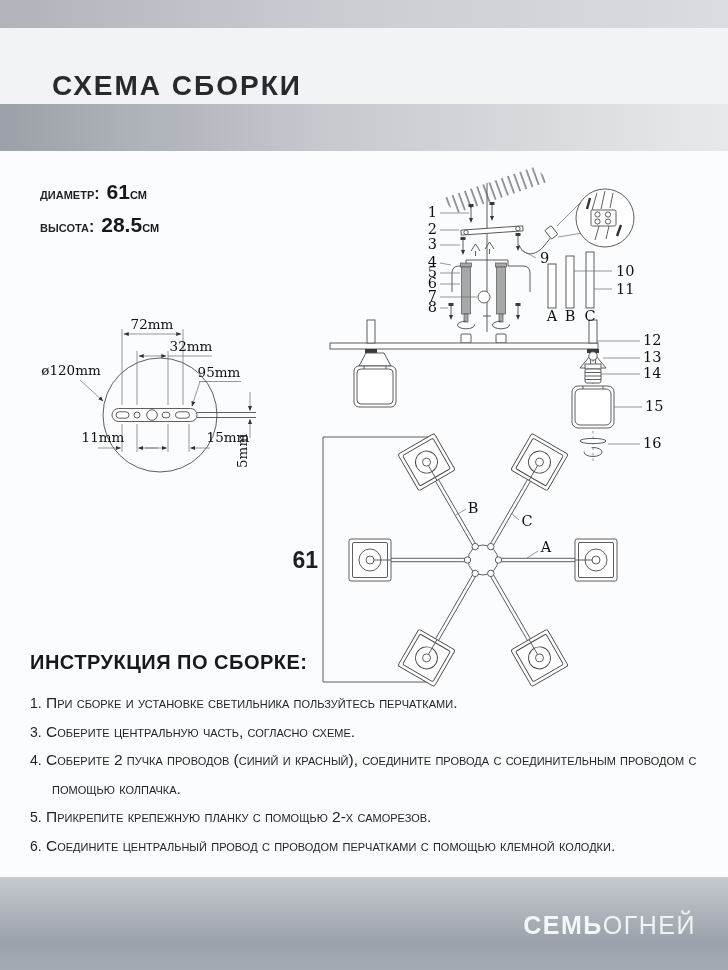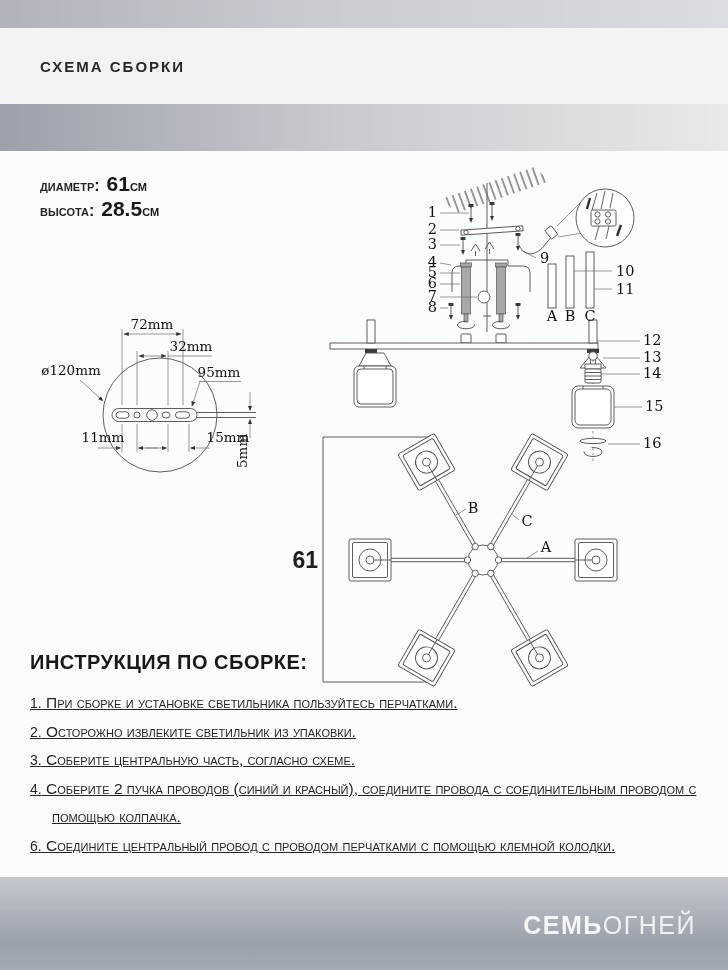--- a/index.html
+++ b/index.html
@@ -6,43 +6,43 @@
   body{
     width:728px;height:970px;position:relative;overflow:hidden;
     background:#fafbfc;
     font-family:"Liberation Sans",sans-serif;
     color:#222527;
   }
   
   .band-top{position:absolute;top:0;left:0;width:728px;height:28px;
     background:linear-gradient(90deg,#b0b4ba 0%,#c9ccd1 45%,#d9dce0 100%);}
   .band-title{position:absolute;top:28px;left:0;width:728px;height:76px;background:#f1f3f5;}
-  .band-title h1{position:absolute;left:40px;top:30px;margin:0;
-    font-size:15px;font-weight:700;letter-spacing:2px;color:#26292e;}
+  .band-title h1{position:absolute;left:40px;top:30px;margin:12px;
+    font-size:28px;font-weight:700;letter-spacing:2px;color:#26292e;}
   .band-sub{position:absolute;top:104px;left:0;width:728px;height:47px;
     background:linear-gradient(90deg,#9ca1a9 0%,#c6c9ce 45%,#e7e9eb 100%);}
   .content{position:absolute;top:151px;left:0;width:728px;height:726px;background:#fbfcfd;}
   .footer{position:absolute;top:877px;left:0;width:728px;height:93px;
     background:linear-gradient(180deg,#c6cad0 0%,#9ba1aa 70%,#a4aab2 100%);}
   .brand{position:absolute;right:32px;top:34px;font-size:25px;letter-spacing:1.5px;color:#f4f6f8;}
   .brand-bold{font-weight:800;}
   .brand-light{font-weight:400;opacity:.95;}
 
   
   .model{position:absolute;left:40px;top:20px;}
   .model-name{font-size:20px;font-weight:700;color:#1c1f24;letter-spacing:.3px;}
-  .spec-row{margin-top:1px;}
+  .spec-row{margin-top:9px;}
   .spec-label{font-size:16px;font-variant:small-caps;font-weight:600;color:#1f2226;}
   .spec-value{font-size:21px;font-weight:700;margin-left:7px;color:#16181c;}
   .spec-unit{font-size:15px;font-variant:small-caps;font-weight:700;color:#16181c;}
 
   
   .instructions{position:absolute;left:30px;top:500px;width:688px;}
   .instr-heading{font-size:20px;font-weight:700;letter-spacing:.5px;color:#17191d;margin:0;}
-  .steps{margin-top:15px;text-decoration:underline;}
+  .steps{margin-top:15px;}
   .step{margin:0;padding-left:22px;text-indent:-22px;
     font-size:15.5px;line-height:28.5px;font-variant:small-caps;font-weight:500;color:#222527;}
   .step .num{font-size:14px;}
 
   
   .diagram{position:absolute;top:150px;left:0;}
   .s{stroke:#4c4c4c;fill:none;stroke-width:.9;}
   .sf{stroke:#4c4c4c;fill:#fff;stroke-width:.9;}
   .thin{stroke:#6a6a6a;fill:none;stroke-width:.7;}
   .dk{fill:#3a3a3a;stroke:none;}
@@ -70,23 +70,23 @@
     </div>
     <div class="spec-row">
       <span class="spec-label">высота:</span><span class="spec-value">28.5</span><span class="spec-unit">см</span>
     </div>
   </div>
 
   <div class="instructions">
     <p class="instr-heading">ИНСТРУКЦИЯ ПО СБОРКЕ:</p>
     <div class="steps">
       <p class="step"><span class="num">1.</span> <span class="txt">При сборке и установке светильника пользуйтесь перчатками.</span></p>
-      <p class="step"><span class="num">2.</span> <span class="txt">Осторожно извлеките светильник из упаковки.</span></p>
       <p class="step"><span class="num">3.</span> <span class="txt">Соберите центральную часть, согласно схеме.</span></p>
       <p class="step"><span class="num">4.</span> <span class="txt">Соберите 2 пучка проводов (синий и красный), соедините провода с соединительным проводом с помощью колпачка.</span></p>
+      <p class="step"><span class="num">5.</span> <span class="txt">Прикрепите крепежную планку с помощью 2-х саморезов.</span></p>
       <p class="step"><span class="num">6.</span> <span class="txt">Соедините центральный провод с проводом перчатками с помощью клемной колодки.</span></p>
     </div>
   </div>
 </div>
 
 <svg class="diagram" width="728" height="552" viewBox="0 150 728 552">
   <defs>
     <marker id="arw" viewBox="0 0 10 10" refX="9" refY="5" markerWidth="7.5" markerHeight="7.5" orient="auto-start-reverse">
       <path d="M0,1 L10,5 L0,9 z" fill="#333"></path>
     </marker>

